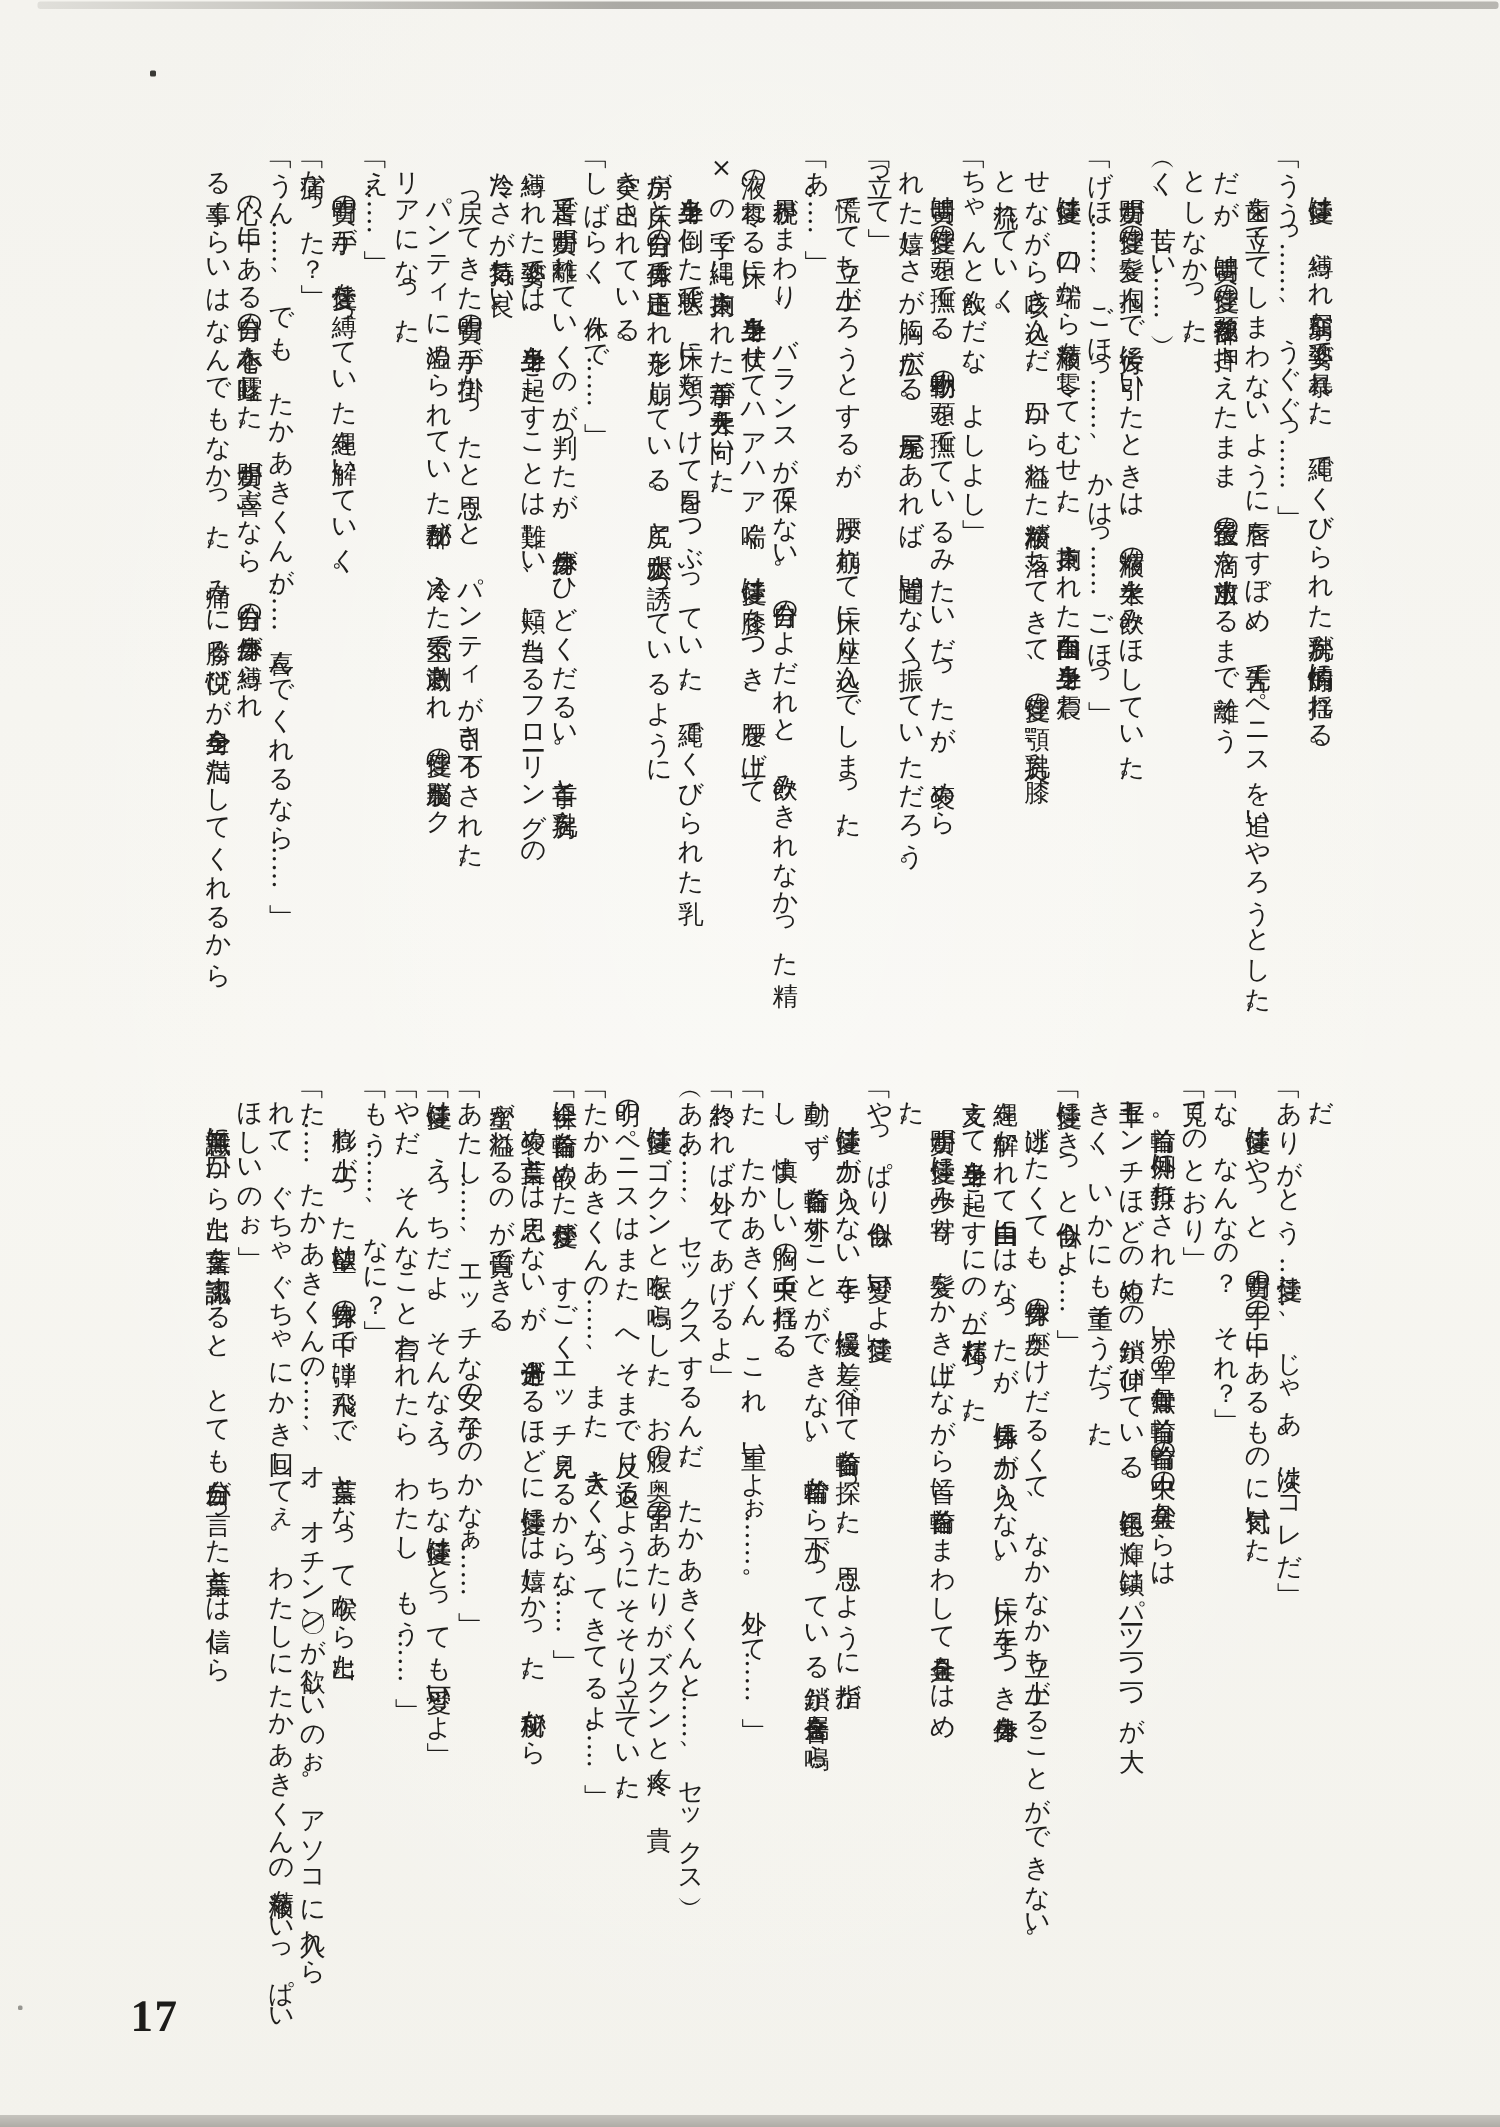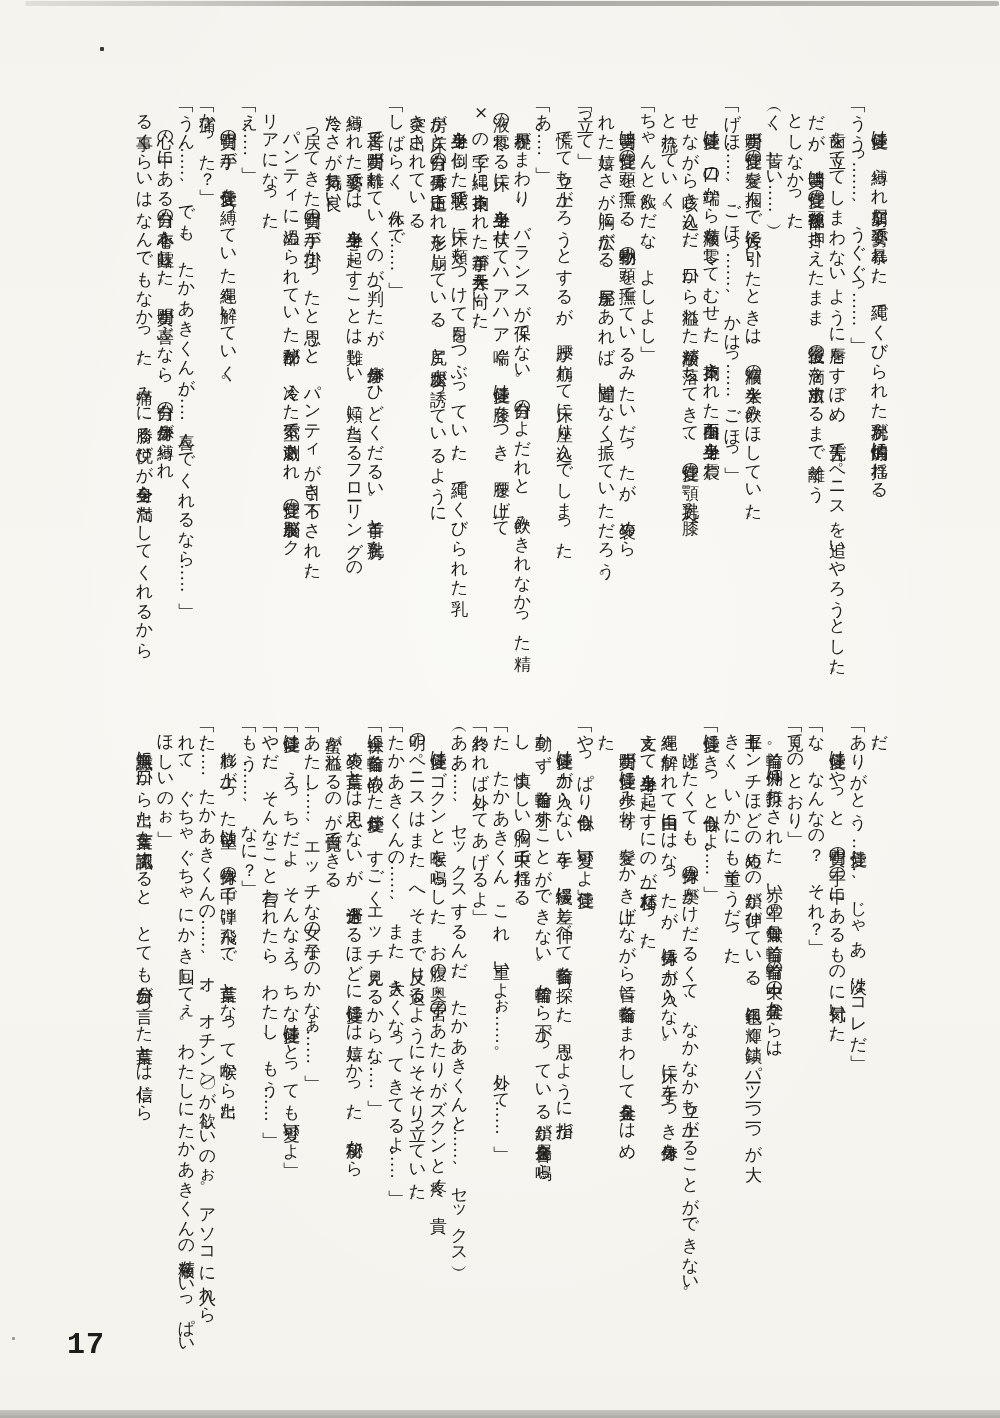--- a/index.html
+++ b/index.html
@@ -39,22 +39,22 @@
     color:#1f1e1c;
     text-rendering:optimizeLegibility;
   }
   .vblock.top    { top:102px;  height:616px; }
   .vblock.bottom { top:722px;  height:632px; }
   .tline { white-space:nowrap; }
   .tline.indent { text-indent:1em; }
 
   .page-number {
     position:absolute;
-    left:67px; top:1328px;
-    font-family:Liberation Mono, monospace;
+    left:87px; top:1328px;
+    font-family:Liberation Serif, serif;
     font-weight:bold;
     font-size:30px;
     color:#1c1c1a;
     letter-spacing:1px;
   }
 </style>
 </head>
 <body>
 
 <div class="page">

